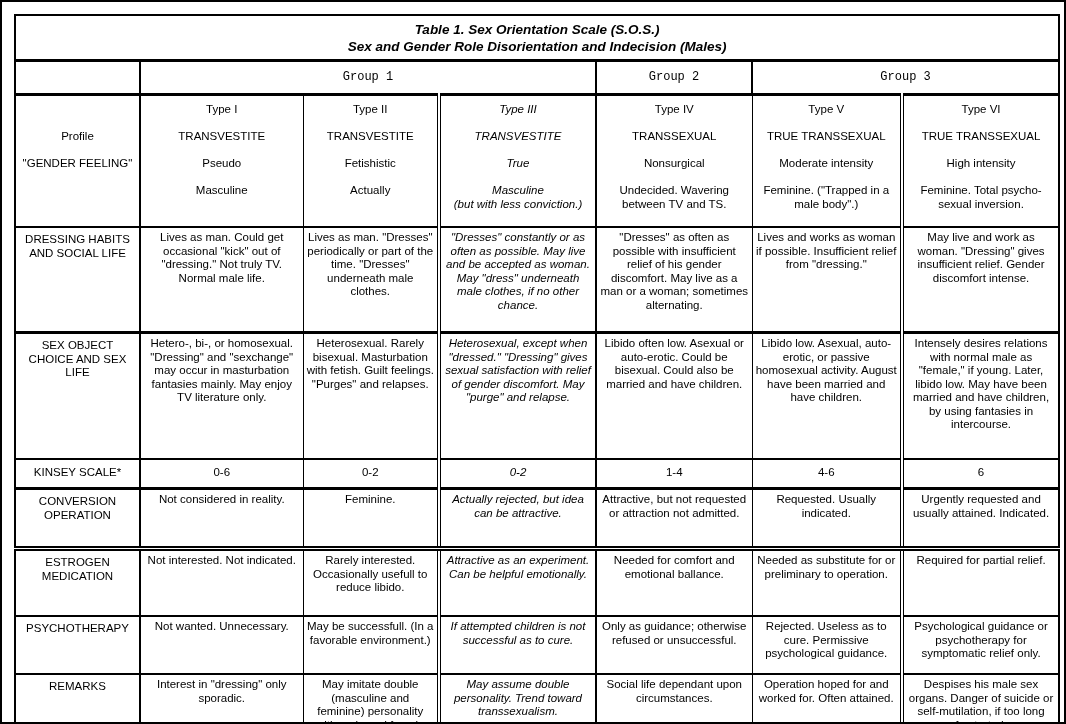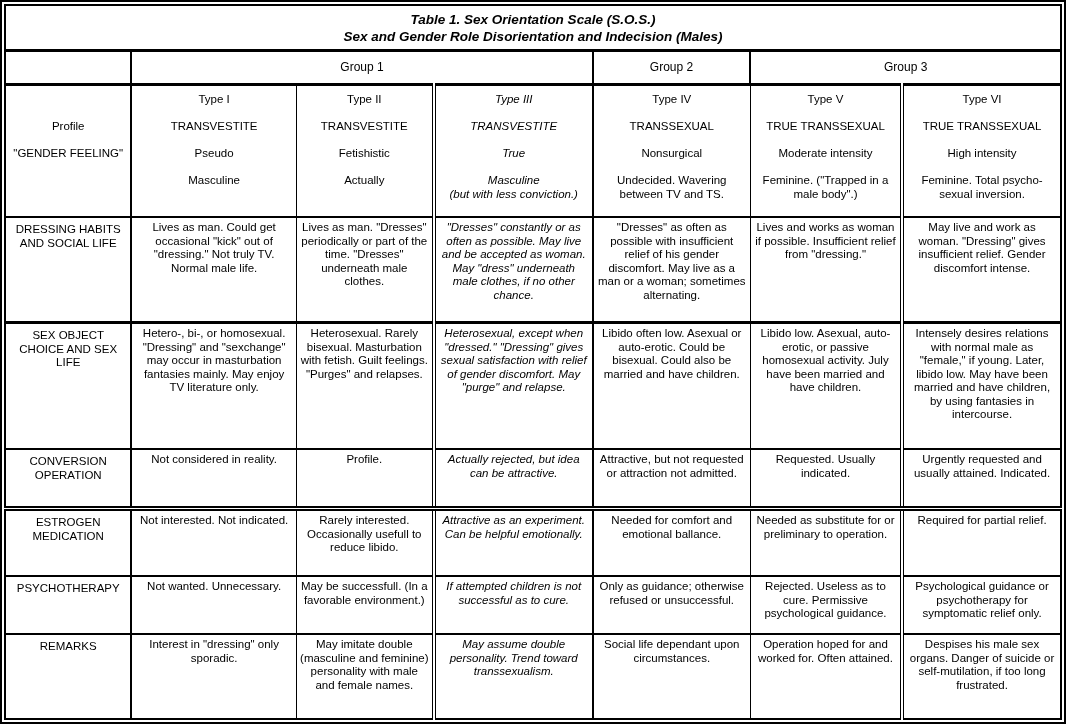--- a/index.html
+++ b/index.html
@@ -1,18 +1,18 @@
 <!DOCTYPE html>
 <html><head>
 <meta charset="utf-8">
 <style>
   html,body{margin:0;padding:0;background:#fff;}
   .page{
     width:1066px;height:724px;box-sizing:border-box;
-    border:2px solid #000;padding:2px;background:#fff;
+    border:2px solid #000;padding:12px;background:#fff;
     font-family:"Liberation Sans","DejaVu Sans",sans-serif;color:#000;
   }
   table.sos{
     width:100%;height:100%;border-collapse:collapse;table-layout:fixed;
     border:2px solid #000;
   }
   td{
     border-left:1px solid #000;border-top:0;border-bottom:2px solid #000;
     vertical-align:top;text-align:center;
     font-size:11.5px;line-height:13.5px;padding:3px 3px 2px 3px;
@@ -22,21 +22,21 @@
   
   td.c1{border-left:2px solid #000;}
   td.c3{border-left:4px double #000;font-style:italic;}
   td.c4{border-left:2px solid #000;}
   td.c6{border-left:4px double #000;}
   col.w-label{width:125px;} col.w-t1{width:163px;} col.w-t2{width:136px;}
   col.w-t3{width:157px;} col.w-t4{width:156px;} col.w-t5{width:150px;} col.w-t6{width:157px;}
   
   tr.title-row td{border-bottom:3px solid #000;height:38px;font-weight:bold;font-style:italic;font-size:13.5px;line-height:17px;vertical-align:middle;}
   tr.group-row td{border-bottom:3px solid #000;height:26px;font-size:12px;vertical-align:middle;}
-  tr.group-row td.c1,tr.group-row td.c4,tr.group-row td.c5{border-left:2px solid #000;}
+  tr.group-row td.c1,tr.group-row td.c4,tr.group-row td.c5{border-left:2px solid #000;font-family:Liberation Mono, monospace;}
   tr.profile-row td{height:121px;border-bottom:2px solid #000;white-space:pre-line;padding-top:7px;margin-top:36px;}
   tr.dressing-row td{height:96px;border-bottom:3px solid #000;text-align:center;}
   tr.sexobj-row td{height:117px;border-bottom:2px solid #000;}
   tr.kinsey-row td{height:24px;border-bottom:3px solid #000;vertical-align:middle;padding-top:1px;}
   tr.conversion-row td{height:49px;border-bottom:5px double #000;}
   tr.estrogen-row td{height:57px;border-bottom:2px solid #000;}
   tr.psycho-row td{height:49px;border-bottom:2px solid #000;}
   tr.remarks-row td{height:76px;border-bottom:2px solid #000;}
   td.rowlabel{padding-top:5px;}
 </style>
@@ -130,29 +130,38 @@
       <td class="c5">Lives and works as woman if possible. Insufficient relief from "dressing."</td>
       <td class="c6">May live and work as woman. "Dressing" gives insufficient relief. Gender discomfort intense.</td>
     </tr>
 
     <tr class="sexobj-row">
       <td class="rowlabel">SEX OBJECT CHOICE AND SEX LIFE</td>
       <td class="c1">Hetero-, bi-, or homosexual. "Dressing" and "sexchange" may occur in masturbation fantasies mainly. May enjoy TV literature only.</td>
       <td class="c2">Heterosexual. Rarely bisexual. Masturbation with fetish. Guilt feelings. "Purges" and relapses.</td>
       <td class="c3">Heterosexual, except when "dressed." "Dressing" gives sexual satisfaction with relief of gender discomfort. May "purge" and relapse.</td>
       <td class="c4">Libido often low. Asexual or auto-erotic. Could be bisexual. Could also be married and have children.</td>
-      <td class="c5">Libido low. Asexual, auto-erotic, or passive homosexual activity. July have been married and have children.</td>
+      <td class="c5">Libido low. Asexual, auto-erotic, or passive homosexual activity. August have been married and have children.</td>
       <td class="c6">Intensely desires relations with normal male as "female," if young. Later, libido low. May have been married and have children, by using fantasies in intercourse.</td>
     </tr>
 
+    <tr class="kinsey-row">
+      <td>KINSEY SCALE*</td>
+      <td class="c1">0-6</td>
+      <td class="c2">0-2</td>
+      <td class="c3">0-2</td>
+      <td class="c4">1-4</td>
+      <td class="c5">4-6</td>
+      <td class="c6">6</td>
+    </tr>
 
     <tr class="conversion-row">
       <td class="rowlabel">CONVERSION OPERATION</td>
       <td class="c1">Not considered in reality.</td>
-      <td class="c2">Profile.</td>
+      <td class="c2">Feminine.</td>
       <td class="c3">Actually rejected, but idea can be attractive.</td>
       <td class="c4">Attractive, but not requested or attraction not admitted.</td>
       <td class="c5">Requested. Usually indicated.</td>
       <td class="c6">Urgently requested and usually attained. Indicated.</td>
     </tr>
 
     <tr class="estrogen-row">
       <td class="rowlabel">ESTROGEN MEDICATION</td>
       <td class="c1">Not interested. Not indicated.</td>
       <td class="c2">Rarely interested. Occasionally usefull to reduce libido.</td>

